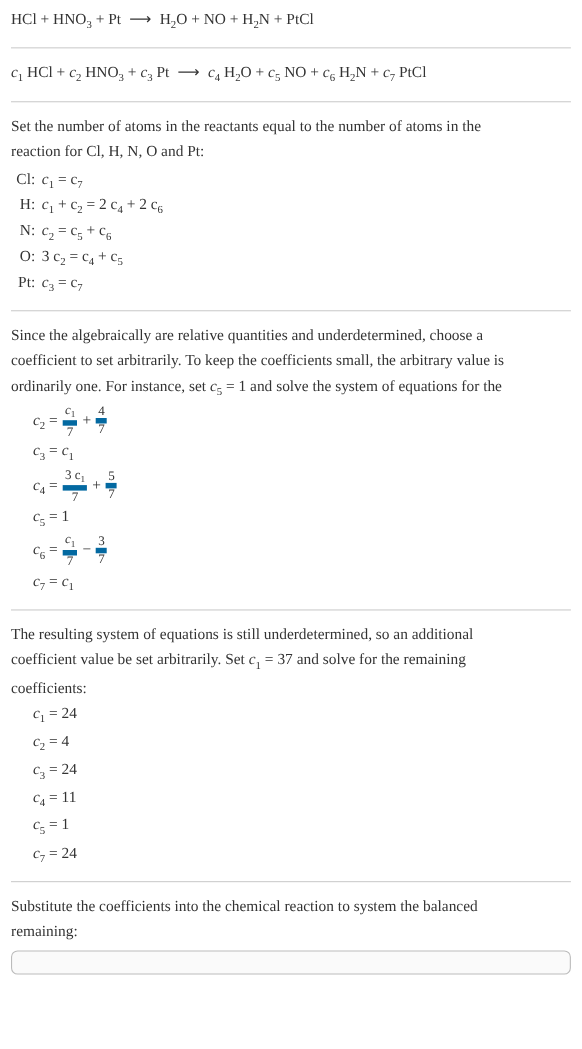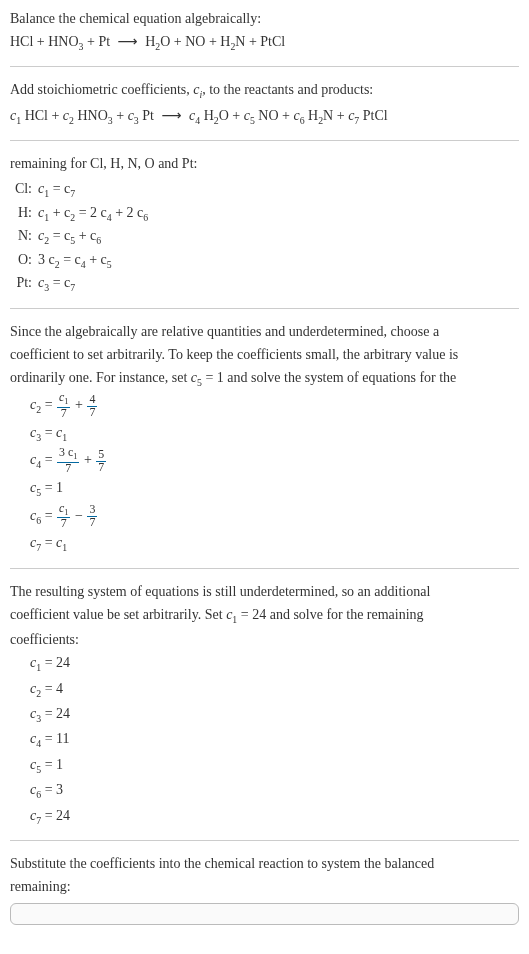--- a/index.html
+++ b/index.html
@@ -58,21 +58,21 @@
     .frac {
       display: inline-block;
       vertical-align: middle;
       text-align: center;
       font-size: 0.85em;
       line-height: 1;
       margin: 0 1px;
     }
     .frac .num {
       display: block;
-      border-bottom: 1px solid #0369a1;
+      border-bottom: 5px solid #0369a1;
       padding: 0 2px;
     }
     .frac .den {
       display: block;
       padding: 0 2px;
     }
     .answer-box {
       border: 1px solid #bbb;
       border-radius: 6px;
       padding: 10px 14px;
@@ -80,41 +80,38 @@
       margin-top: 6px;
     }
     .italic {
       font-style: italic;
     }
   </style>
 </head>
 <body>
 
 <div class="section">
-  <div class="line">Balance the chemical equation algebraically:</div>
   <div class="line">
     <span>HCl + HNO</span><span class="sub">3</span><span> + Pt </span><span class="arrow">⟶</span><span> H</span><span class="sub">2</span><span>O + NO + H</span><span class="sub">2</span><span>N + PtCl</span>
   </div>
 </div>
 
 <hr class="hr">
 
 <div class="section">
   <div class="line">
-    <span>Add stoichiometric coefficients, </span><span class="italic">c</span><span class="sub italic">i</span><span>, to the reactants and products:</span>
-  </div>
-  <div class="line">
     <span class="italic">c</span><span class="sub">1</span><span> HCl + </span><span class="italic">c</span><span class="sub">2</span><span> HNO</span><span class="sub">3</span><span> + </span><span class="italic">c</span><span class="sub">3</span><span> Pt </span><span class="arrow">⟶</span><span> </span><span class="italic">c</span><span class="sub">4</span><span> H</span><span class="sub">2</span><span>O + </span><span class="italic">c</span><span class="sub">5</span><span> NO + </span><span class="italic">c</span><span class="sub">6</span><span> H</span><span class="sub">2</span><span>N + </span><span class="italic">c</span><span class="sub">7</span><span> PtCl</span>
   </div>
 </div>
 
 <hr class="hr">
 
 <div class="section">
-  <div class="line">remaining for Cl, H, N, O and Pt:</div>
+  <div class="line">Set the number of atoms in the reactants equal to the number of atoms in the</div>
+  <div class="line">reaction for Cl, H, N, O and Pt:</div>
   <div class="atom-table">
     <div class="atom-row">
       <div class="atom-label">Cl:</div>
       <div class="atom-eq"><span class="italic">c</span><span class="sub">1</span><span> = c</span><span class="sub">7</span></div>
     </div>
     <div class="atom-row">
       <div class="atom-label">H:</div>
       <div class="atom-eq"><span class="italic">c</span><span class="sub">1</span><span> + c</span><span class="sub">2</span><span> = 2 c</span><span class="sub">4</span><span> + 2 c</span><span class="sub">6</span></div>
     </div>
     <div class="atom-row">
@@ -160,30 +157,29 @@
       <span class="italic">c</span><span class="sub">7</span><span> = </span><span class="italic">c</span><span class="sub">1</span>
     </div>
   </div>
 </div>
 
 <hr class="hr">
 
 <div class="section">
   <div class="line">The resulting system of equations is still underdetermined, so an additional</div>
   <div class="line">
-    <span>coefficient value be set arbitrarily. Set </span><span class="italic">c</span><span class="sub">1</span><span> = 24 and solve for the remaining</span>
+    <span>coefficient value be set arbitrarily. Set </span><span class="italic">c</span><span class="sub">1</span><span> = 37 and solve for the remaining</span>
   </div>
   <div class="line">coefficients:</div>
   <div class="coeff-list">
     <div class="line"><span class="italic">c</span><span class="sub">1</span><span> = 24</span></div>
     <div class="line"><span class="italic">c</span><span class="sub">2</span><span> = 4</span></div>
     <div class="line"><span class="italic">c</span><span class="sub">3</span><span> = 24</span></div>
     <div class="line"><span class="italic">c</span><span class="sub">4</span><span> = 11</span></div>
     <div class="line"><span class="italic">c</span><span class="sub">5</span><span> = 1</span></div>
-    <div class="line"><span class="italic">c</span><span class="sub">6</span><span> = 3</span></div>
     <div class="line"><span class="italic">c</span><span class="sub">7</span><span> = 24</span></div>
   </div>
 </div>
 
 <hr class="hr">
 
 <div class="section">
   <div class="line">Substitute the coefficients into the chemical reaction to system the balanced</div>
   <div class="line">remaining:</div>
   <div class="answer-box">

